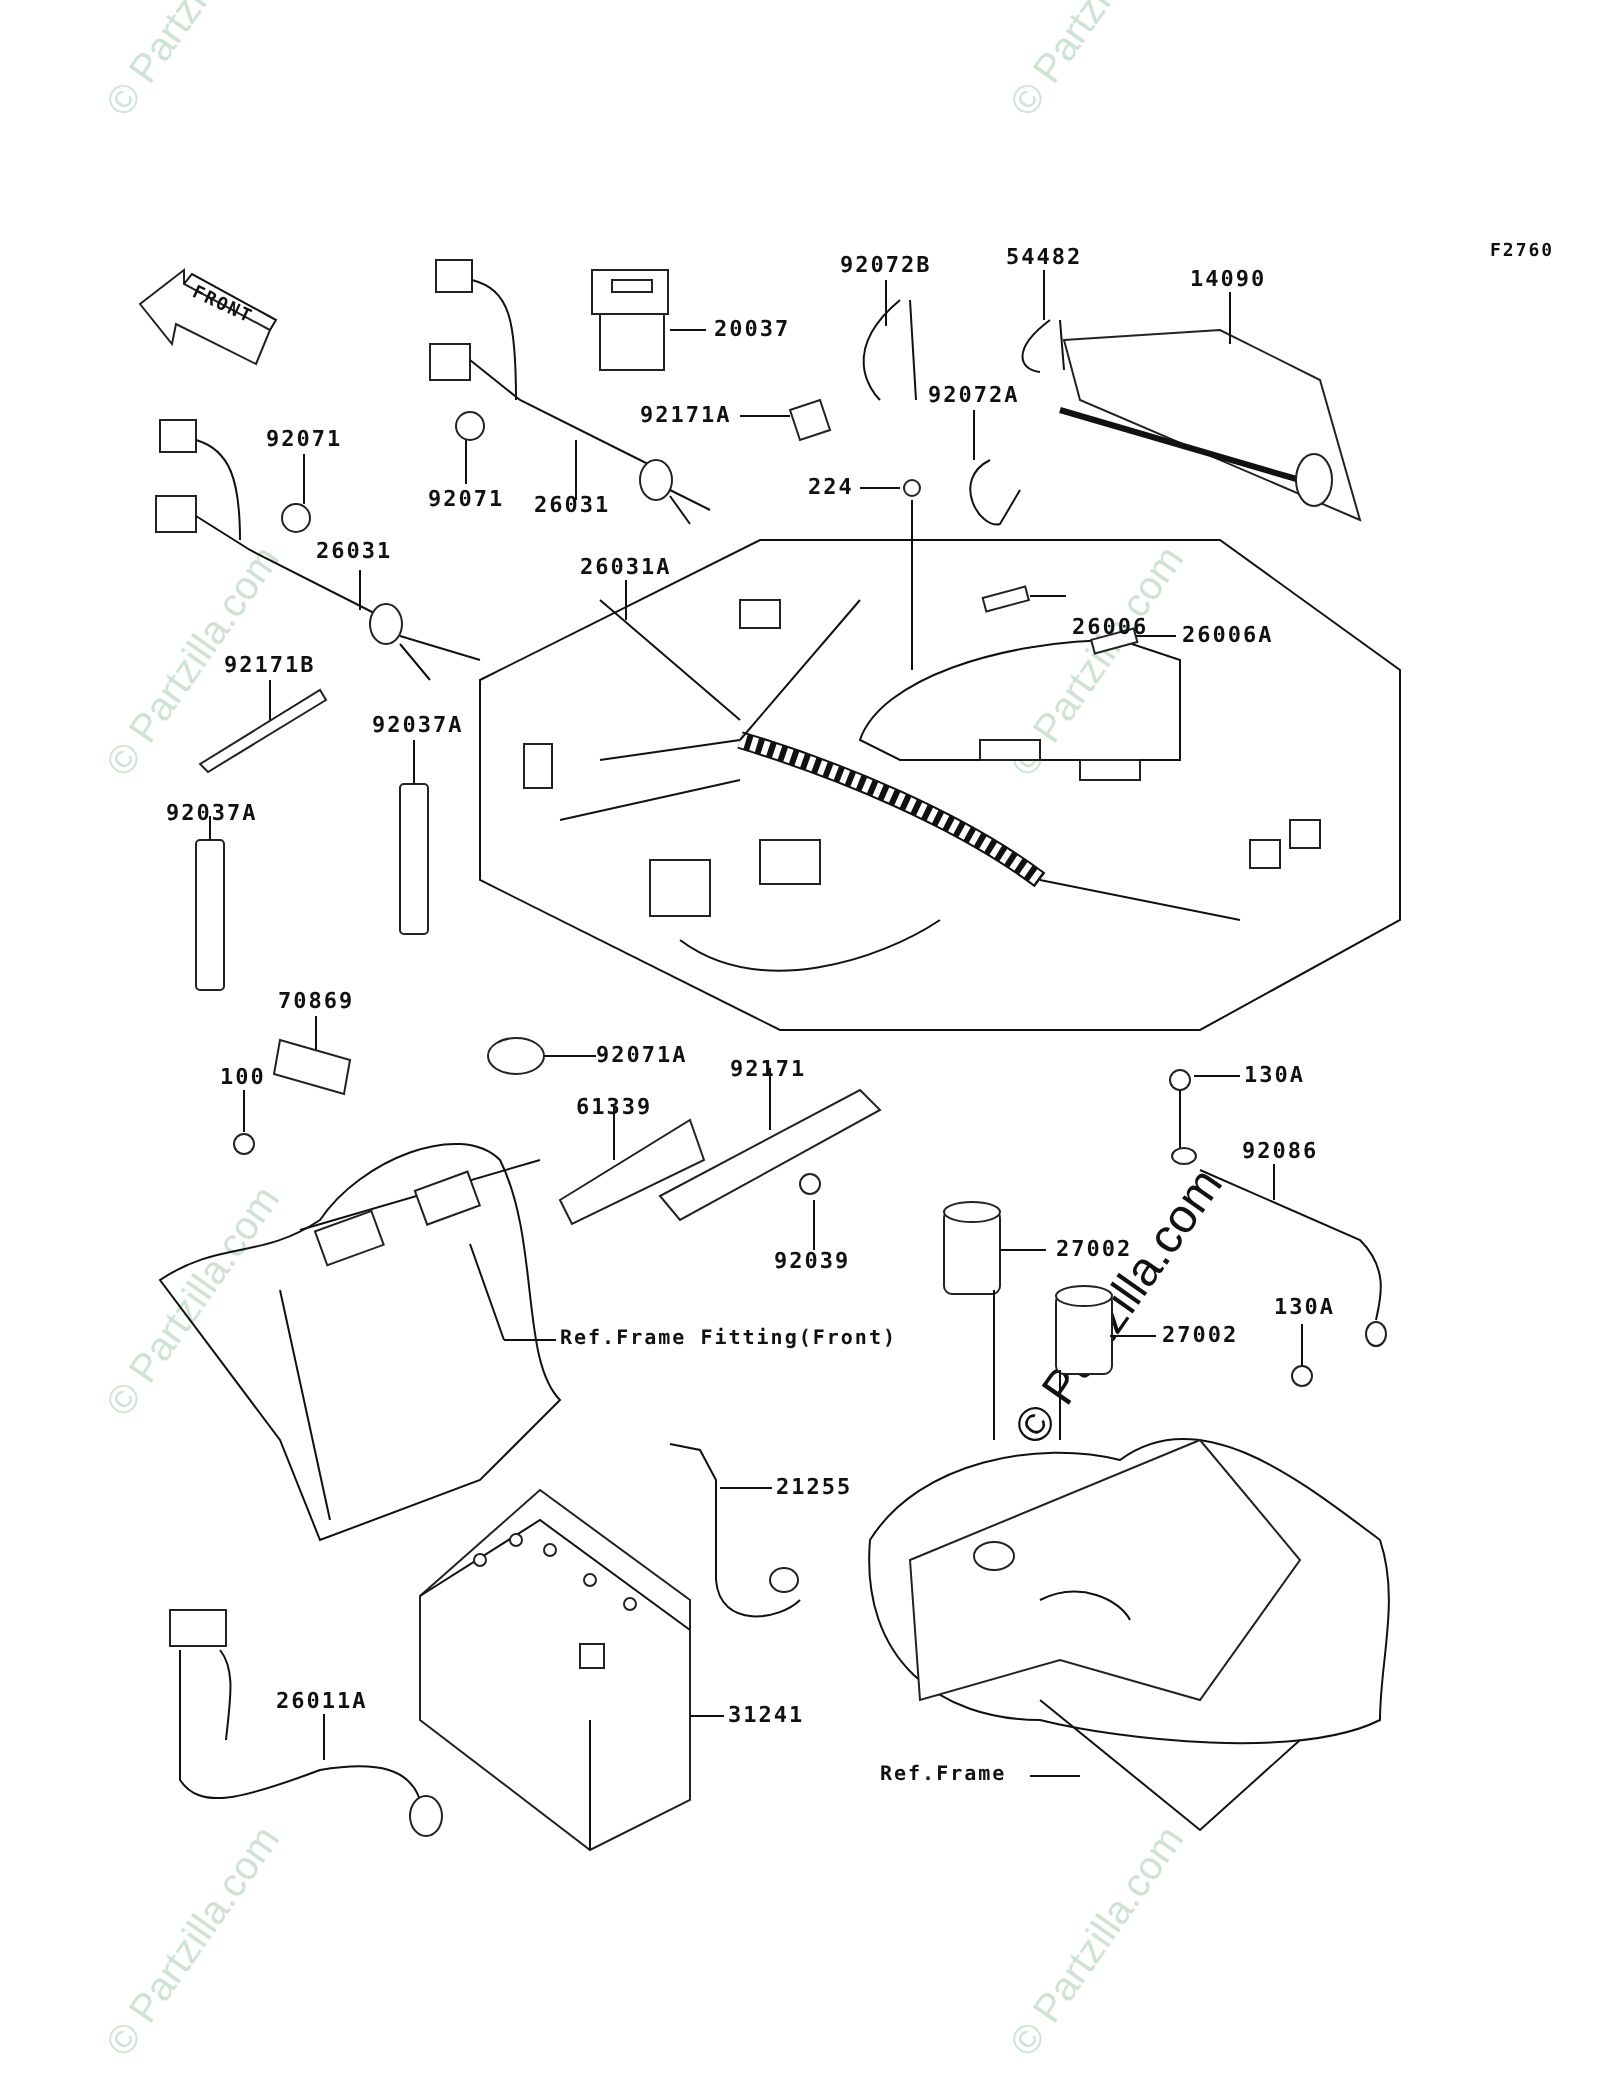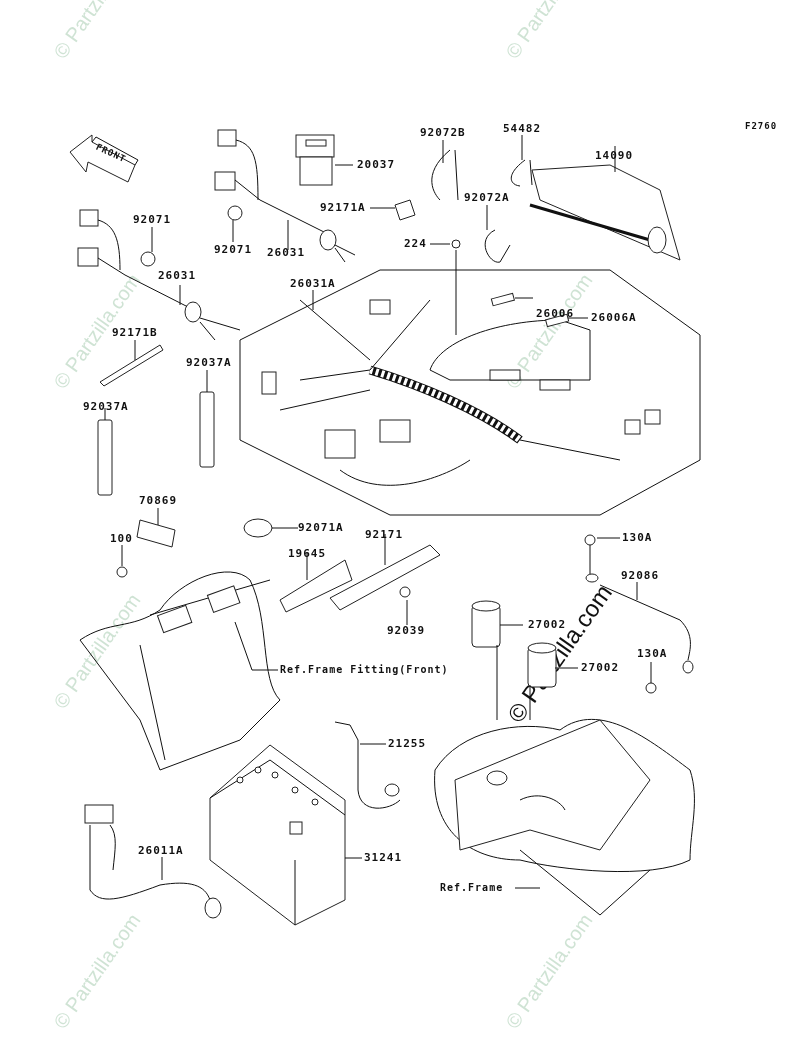--- a/index.html
+++ b/index.html
@@ -186,38 +186,38 @@
     </g>
   </svg>
 
   <div class="fig" style="left:745px;top:121px">F2760</div>
   <div class="lbl" style="left:95px;top:147px;transform:rotate(25deg);font-size:9px">FRONT</div>
 
   <div class="lbl" style="left:357px;top:159px">20037</div>
   <div class="lbl" style="left:320px;top:202px">92171A</div>
   <div class="lbl" style="left:420px;top:127px">92072B</div>
   <div class="lbl" style="left:503px;top:123px">54482</div>
-  <div class="lbl" style="left:595px;top:150px">14090</div>
+  <div class="lbl" style="left:595px;top:134px">14090</div>
   <div class="lbl" style="left:464px;top:192px">92072A</div>
   <div class="lbl" style="left:404px;top:238px">224</div>
   <div class="lbl" style="left:133px;top:214px">92071</div>
   <div class="lbl" style="left:214px;top:244px">92071</div>
   <div class="lbl" style="left:158px;top:270px">26031</div>
   <div class="lbl" style="left:267px;top:247px">26031</div>
   <div class="lbl" style="left:290px;top:278px">26031A</div>
   <div class="lbl" style="left:536px;top:308px">26006</div>
   <div class="lbl" style="left:591px;top:312px">26006A</div>
   <div class="lbl" style="left:112px;top:327px">92171B</div>
   <div class="lbl" style="left:186px;top:357px">92037A</div>
   <div class="lbl" style="left:83px;top:401px">92037A</div>
   <div class="lbl" style="left:139px;top:495px">70869</div>
   <div class="lbl" style="left:110px;top:533px">100</div>
   <div class="lbl" style="left:298px;top:522px">92071A</div>
   <div class="lbl" style="left:365px;top:529px">92171</div>
-  <div class="lbl" style="left:288px;top:548px">19645</div>
+  <div class="lbl" style="left:288px;top:548px">61339</div>
   <div class="lbl" style="left:387px;top:625px">92039</div>
   <div class="lbl" style="left:622px;top:532px">130A</div>
   <div class="lbl" style="left:621px;top:570px">92086</div>
   <div class="lbl" style="left:528px;top:619px">27002</div>
   <div class="lbl" style="left:581px;top:662px">27002</div>
   <div class="lbl" style="left:637px;top:648px">130A</div>
   <div class="lbl" style="left:388px;top:738px">21255</div>
   <div class="lbl" style="left:364px;top:852px">31241</div>
   <div class="lbl" style="left:138px;top:845px">26011A</div>
 

